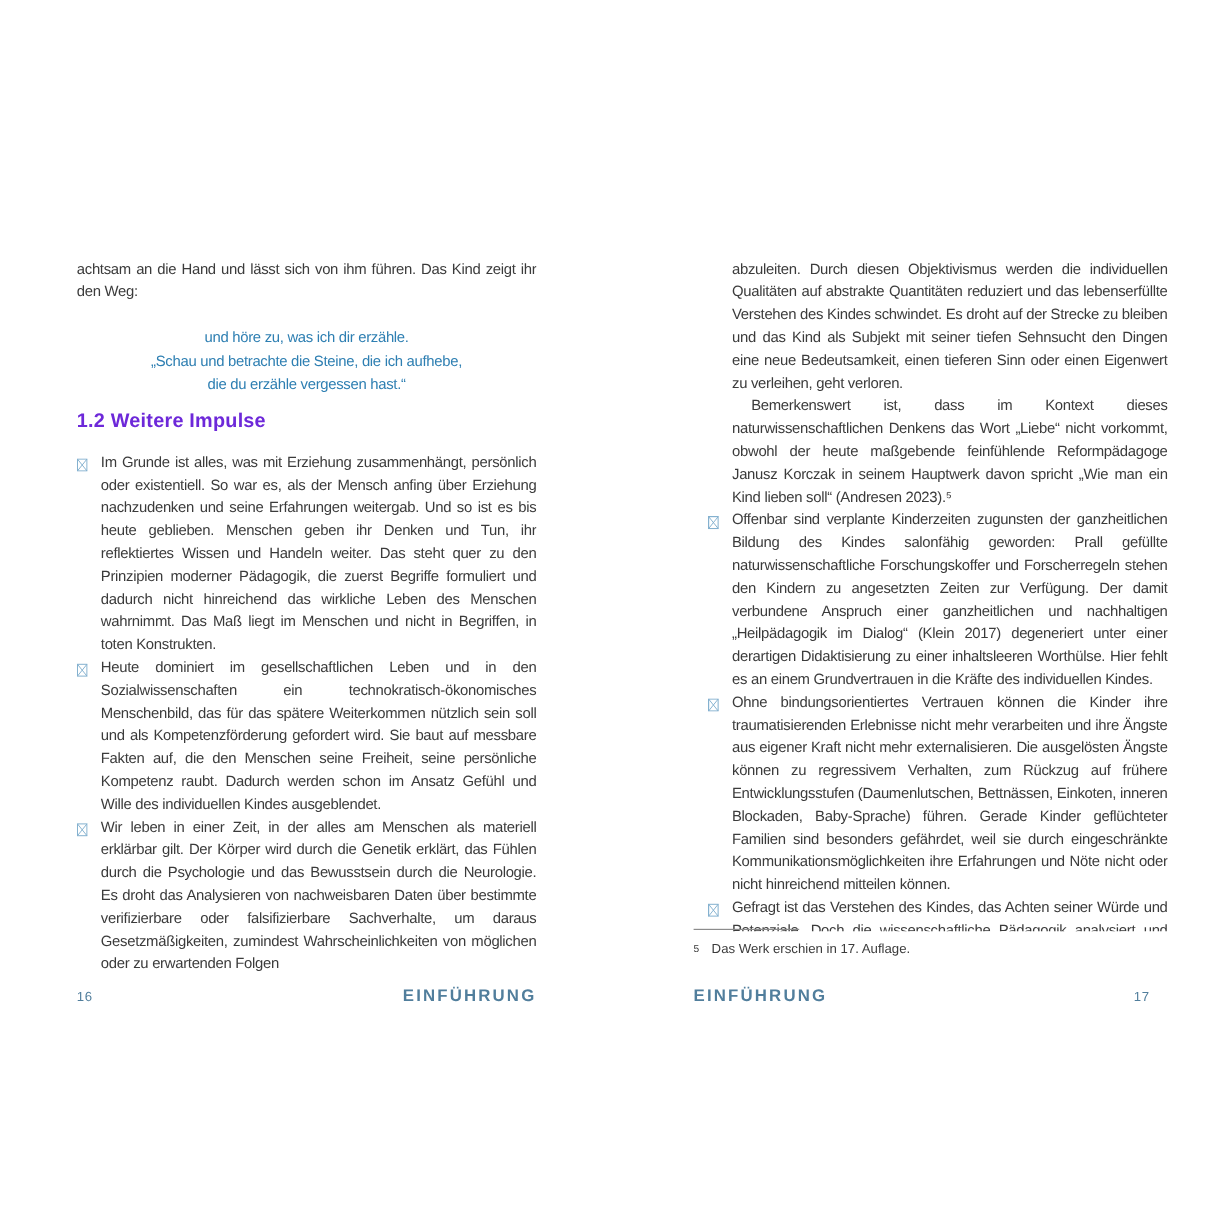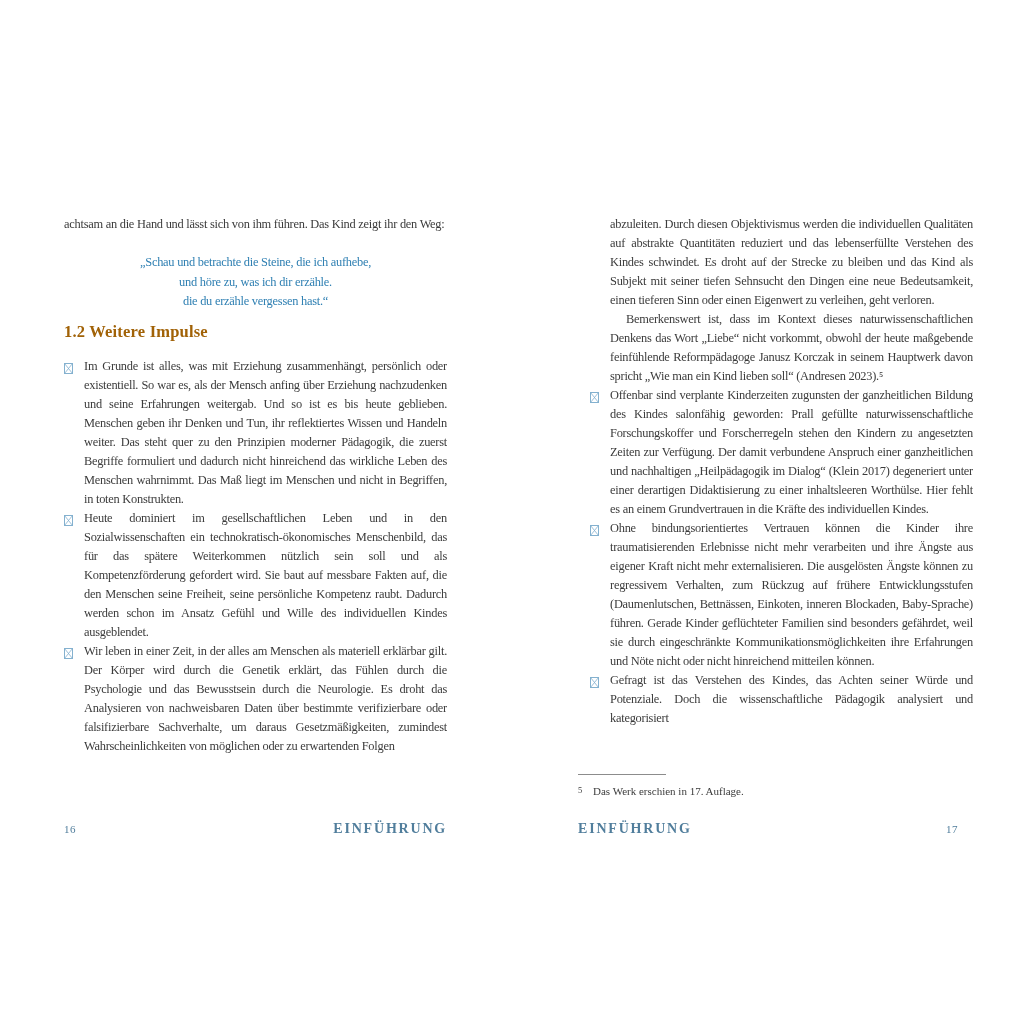--- a/index.html
+++ b/index.html
@@ -12,21 +12,20 @@
     color: #3b3b3b;
     -webkit-hyphens: auto;
     hyphens: auto;
   }
   .spread {
     position: relative;
     width: 1024px;
     height: 852px;
     background: #ffffff;
     overflow: hidden;
-    font-family: Liberation Serif, serif;
   }
   .col {
     position: absolute;
     top: 215px;
     font-size: 12.4px;
     line-height: 19px;
     letter-spacing: -0.25px;
     overflow: hidden;
   }
   #left-col  { left: 64px;  width: 383px; height: 601px; }
@@ -43,21 +42,21 @@
     margin: 19px 0 9px 0;
     text-align: center;
     color: #2e7fb2;
     line-height: 19.5px;
   }
   .heading {
     margin: 10px 0 15px 0;
     font-size: 16.5px;
     line-height: 20px;
     font-weight: bold;
-    color: #a16207;
+    color: #6d28d9;
     letter-spacing: 0.2px;
     text-align: left;
   }
   .bullet {
     position: relative;
     padding-left: 20px;
   }
   .b-icon {
     position: absolute;
     left: 0;
@@ -105,22 +104,22 @@
 </style>
 </head>
 <body>
 
 <div class="spread">
 
   <section class="col" id="left-col">
     <p class="body-p">achtsam an die Hand und lässt sich von ihm führen. Das Kind zeigt ihr den Weg:</p>
 
     <div class="poem">
+      <div>und höre zu, was ich dir erzähle.</div>
       <div>„Schau und betrachte die Steine, die ich aufhebe,</div>
-      <div>und höre zu, was ich dir erzähle.</div>
       <div>die du erzähle vergessen hast.“</div>
     </div>
 
     <h2 class="heading">1.2 Weitere Impulse</h2>
 
     <div class="bullet">
       <span class="b-icon">
         <svg width="9" height="11" viewBox="0 0 9 11">
             <rect x="0.5" y="0.5" width="8" height="10" fill="none" stroke="#84b1cf" stroke-width="1"></rect>
             <path d="M0.5 0.5 L8.5 10.5 M8.5 0.5 L0.5 10.5" stroke="#84b1cf" stroke-width="0.8" fill="none"></path>

